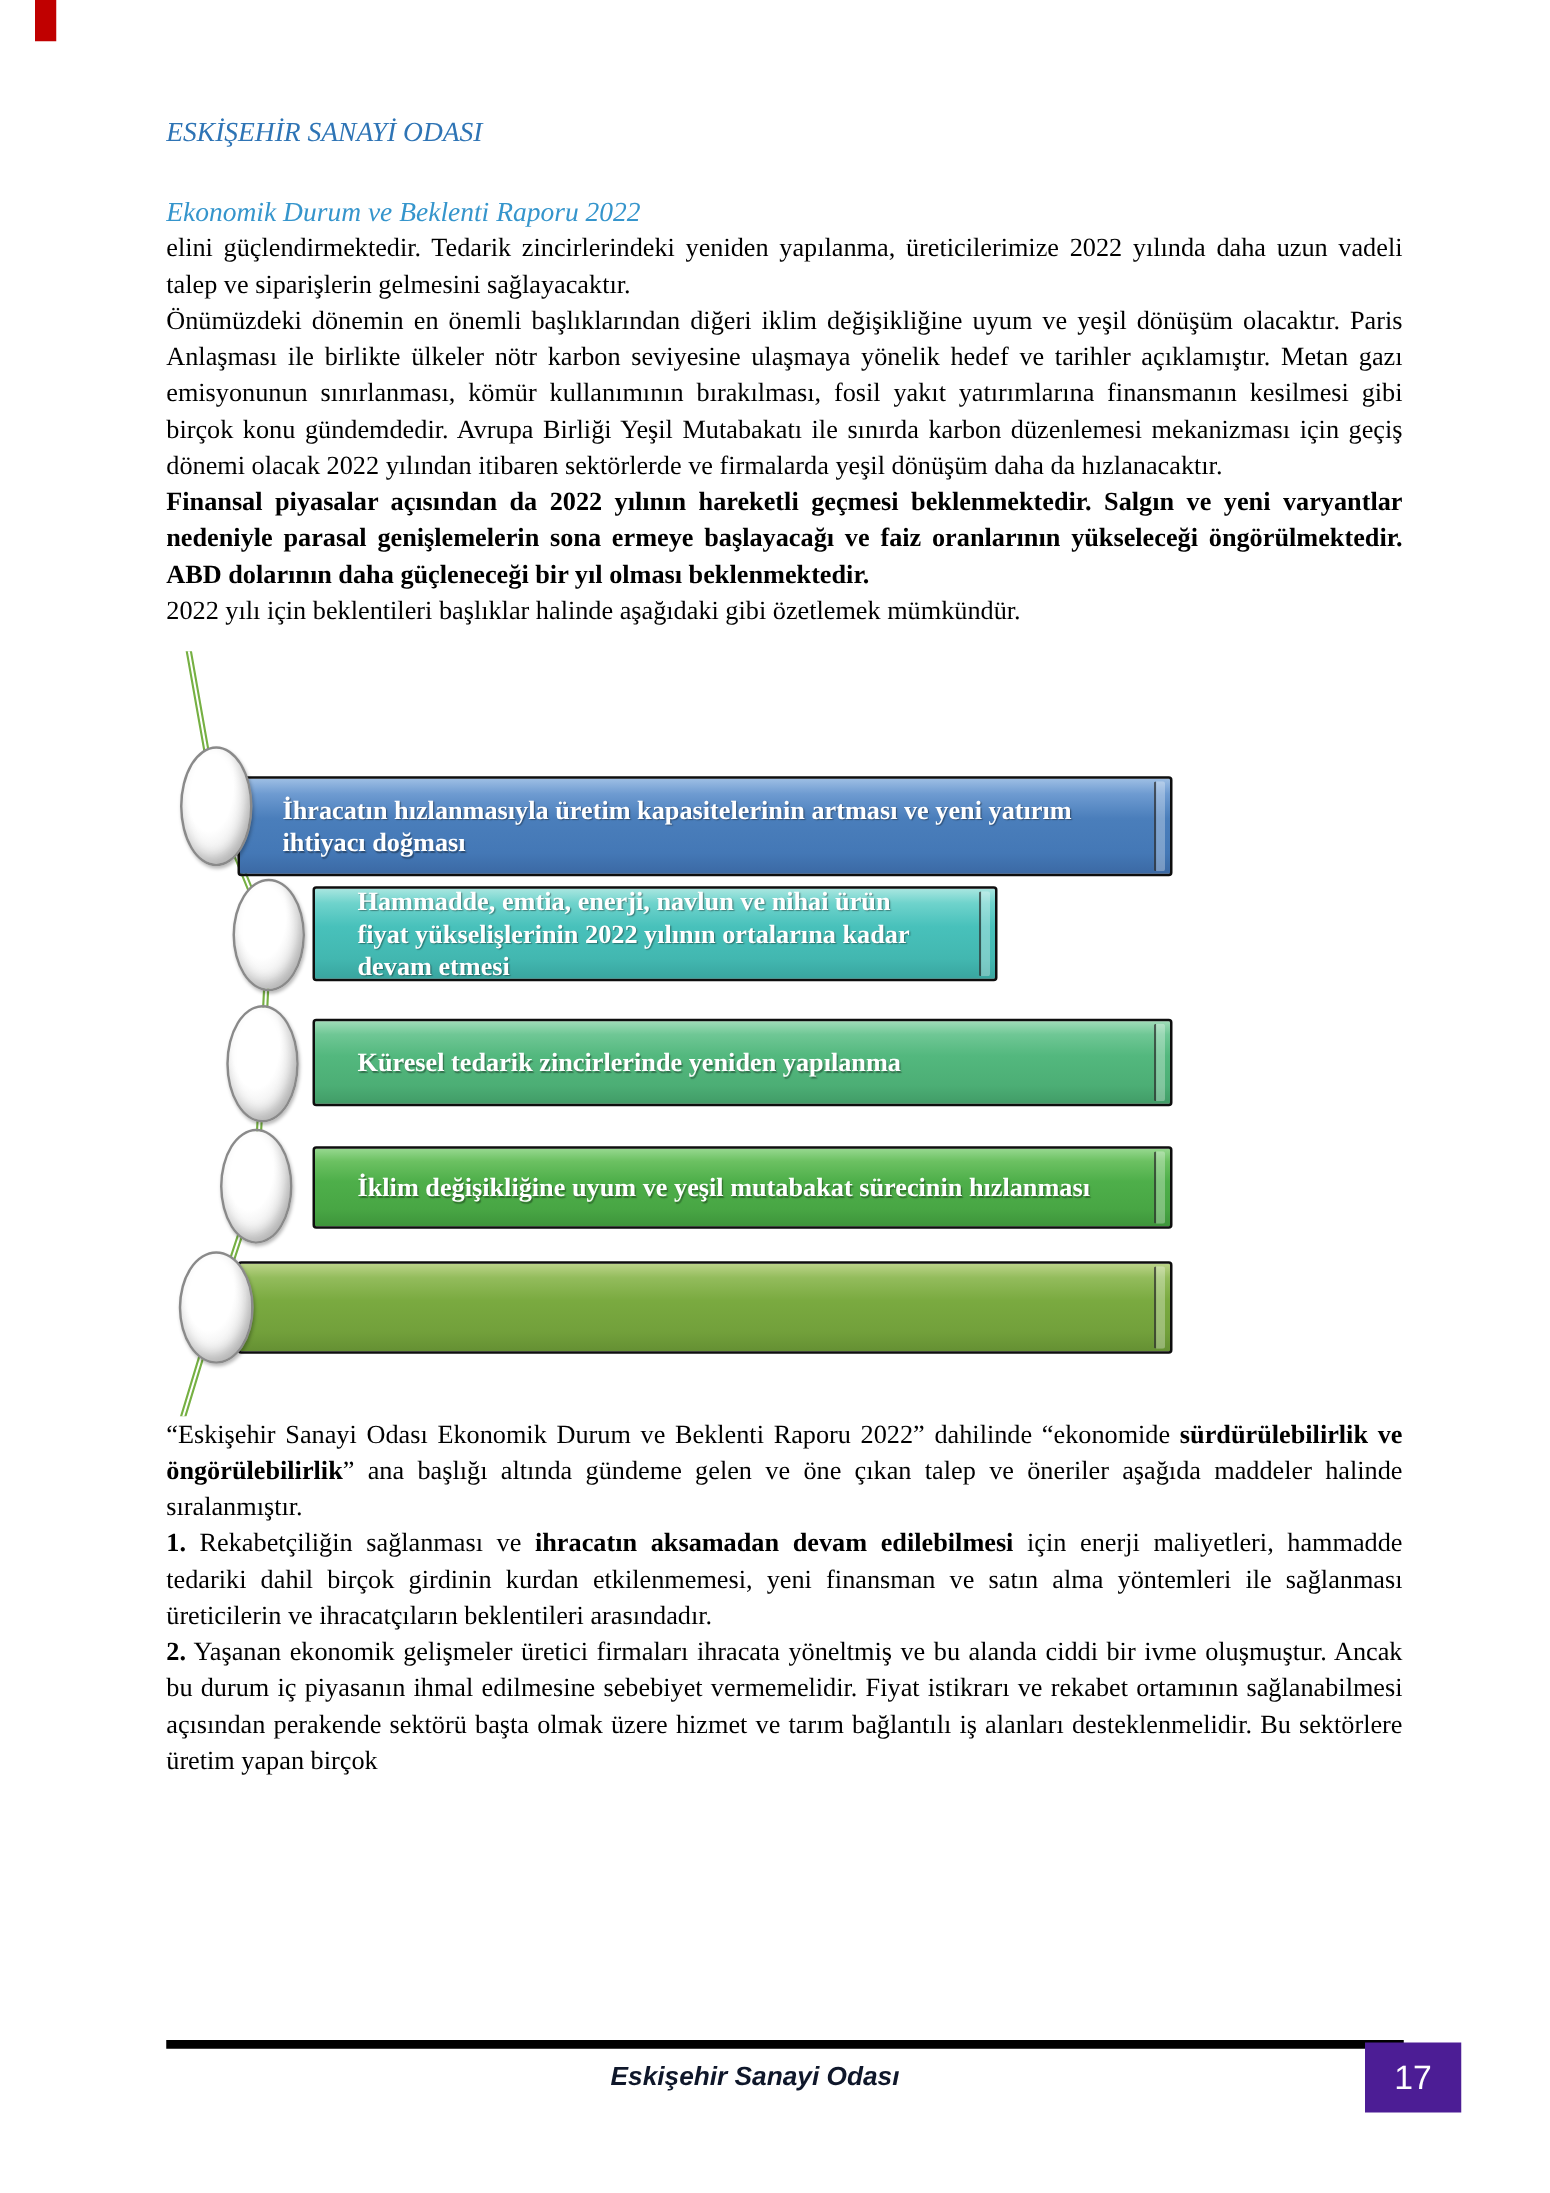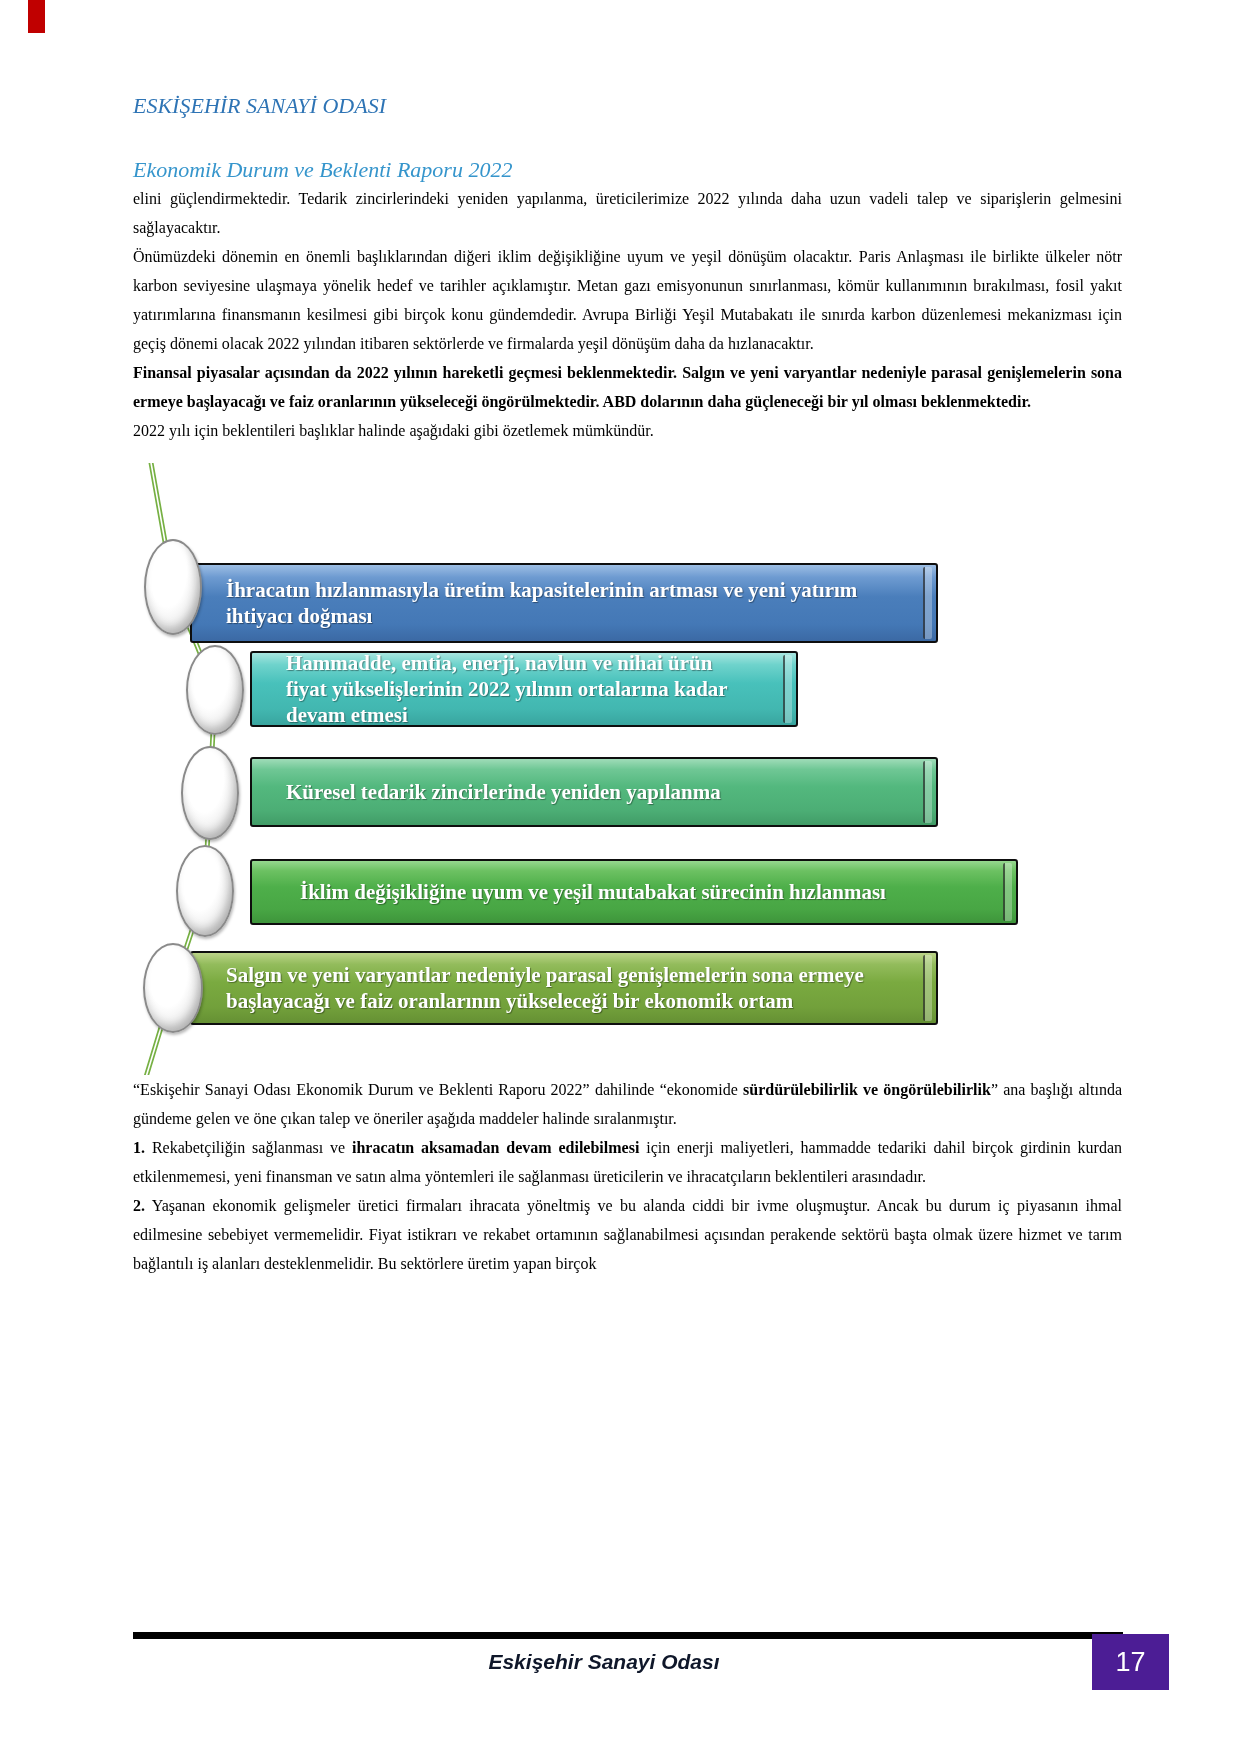--- a/index.html
+++ b/index.html
@@ -4,21 +4,21 @@
 <style>
   html,body{margin:0;padding:0;}
   body{
     width:1240px;height:1754px;background:#ffffff;position:relative;overflow:hidden;
     font-family:"Liberation Serif", serif;color:#000;
   }
   .content{padding:0 118px 0 133px;}
   .hdr{text-align:left;font-style:italic;font-size:22px;line-height:28px;margin-top:36px;}
   .hdr1{padding-top:56px;color:#2E74B5;}
   .hdr2{color:#3595CC;}
-  p.bodytext{font-size:16px;line-height:29px;text-align:justify;margin:0;}
+  p.bodytext{font-size:21px;line-height:29px;text-align:justify;margin:0;}
   .mt18{margin-top:18px;} .mt31{margin-top:31px;} .mt33{margin-top:33px;font-weight:bold;}
   .mt34{margin-top:34px;} .mt38{margin-top:38px;} .mt8{margin-top:8px;}
   p.bodytext b{font-weight:bold;}
 
   
   .diagram{position:relative;height:612px;margin-top:18px;margin-left:-133px;margin-right:-118px;}
   .connector-svg{position:absolute;left:0;top:0;z-index:0;}
   .bar{
     position:absolute;box-sizing:border-box;z-index:1;
     border:2px solid #0e0e0e;border-radius:3px;
@@ -27,22 +27,22 @@
   }
   .bar .lbl{display:block;padding:4px 58px 4px 34px;}
   .cap{position:absolute;top:2px;bottom:2px;right:4px;width:7px;border-left:2px solid rgba(5,5,5,.6);
        background:rgba(255,255,255,.30);border-radius:2px;}
   .bar1{left:190px;top:84px;width:748px;height:80px;
     background:linear-gradient(180deg,#9DBEE4 0%,#6E9BD1 16%,#4A7EBB 42%,#4478B6 78%,#3B69A4 100%);margin-top:16px;}
   .bar2{left:250px;top:188px;width:548px;height:76px;
     background:linear-gradient(180deg,#A8E6E0 0%,#6FD3CC 16%,#48C1BB 42%,#42B7B0 78%,#39A59F 100%);}
   .bar3{left:250px;top:294px;width:688px;height:70px;
     background:linear-gradient(180deg,#9FDCB8 0%,#6FC795 16%,#53B87E 42%,#4CAE75 78%,#419C67 100%);}
-  .bar4{left:250px;top:396px;width:768px;height:66px;
-    background:linear-gradient(180deg,#96D88F 0%,#6CC162 16%,#4EAF4A 42%,#48A644 78%,#3E953B 100%);padding-left:14px;}
+  .bar4{left:250px;top:396px;width:688px;height:66px;
+    background:linear-gradient(180deg,#96D88F 0%,#6CC162 16%,#4EAF4A 42%,#48A644 78%,#3E953B 100%);}
   .bar5{left:190px;top:488px;width:748px;height:74px;
     background:linear-gradient(180deg,#BCD489 0%,#93BC5C 16%,#7AAA40 42%,#72A03B 78%,#659033 100%);}
   .node{
     position:absolute;z-index:2;border-radius:50%;border:2px solid #8a8a8a;box-sizing:border-box;
     background:radial-gradient(ellipse at 40% 30%, #ffffff 0%, #ffffff 42%, #efefef 62%, #d2d2d2 82%, #b3b3b3 100%);
     box-shadow:inset -3px -6px 9px rgba(0,0,0,.18), 1px 2px 3px rgba(0,0,0,.28);
   }
   .n1{left:144px;top:76px;width:58px;height:96px;}
   .n2{left:186px;top:182px;width:58px;height:90px;}
   .n3{left:181px;top:283px;width:58px;height:94px;}
@@ -89,21 +89,20 @@
     </div>
     <div class="bar bar3">
       <span class="lbl">Küresel tedarik zincirlerinde yeniden yapılanma</span>
       <span class="cap"></span>
     </div>
     <div class="bar bar4">
       <span class="lbl">İklim değişikliğine uyum ve yeşil mutabakat sürecinin hızlanması</span>
       <span class="cap"></span>
     </div>
     <div class="bar bar5">
-      <span class="lbl">Salgın ve yeni varyantlar nedeniyle parasal genişlemelerin sona ermeye başlayacağı ve faiz oranlarının yükseleceği bir ekonomik ortam</span>
       <span class="cap"></span>
     </div>
 
     <div class="node n1"></div>
     <div class="node n2"></div>
     <div class="node n3"></div>
     <div class="node n4"></div>
     <div class="node n5"></div>
   </div>
 

